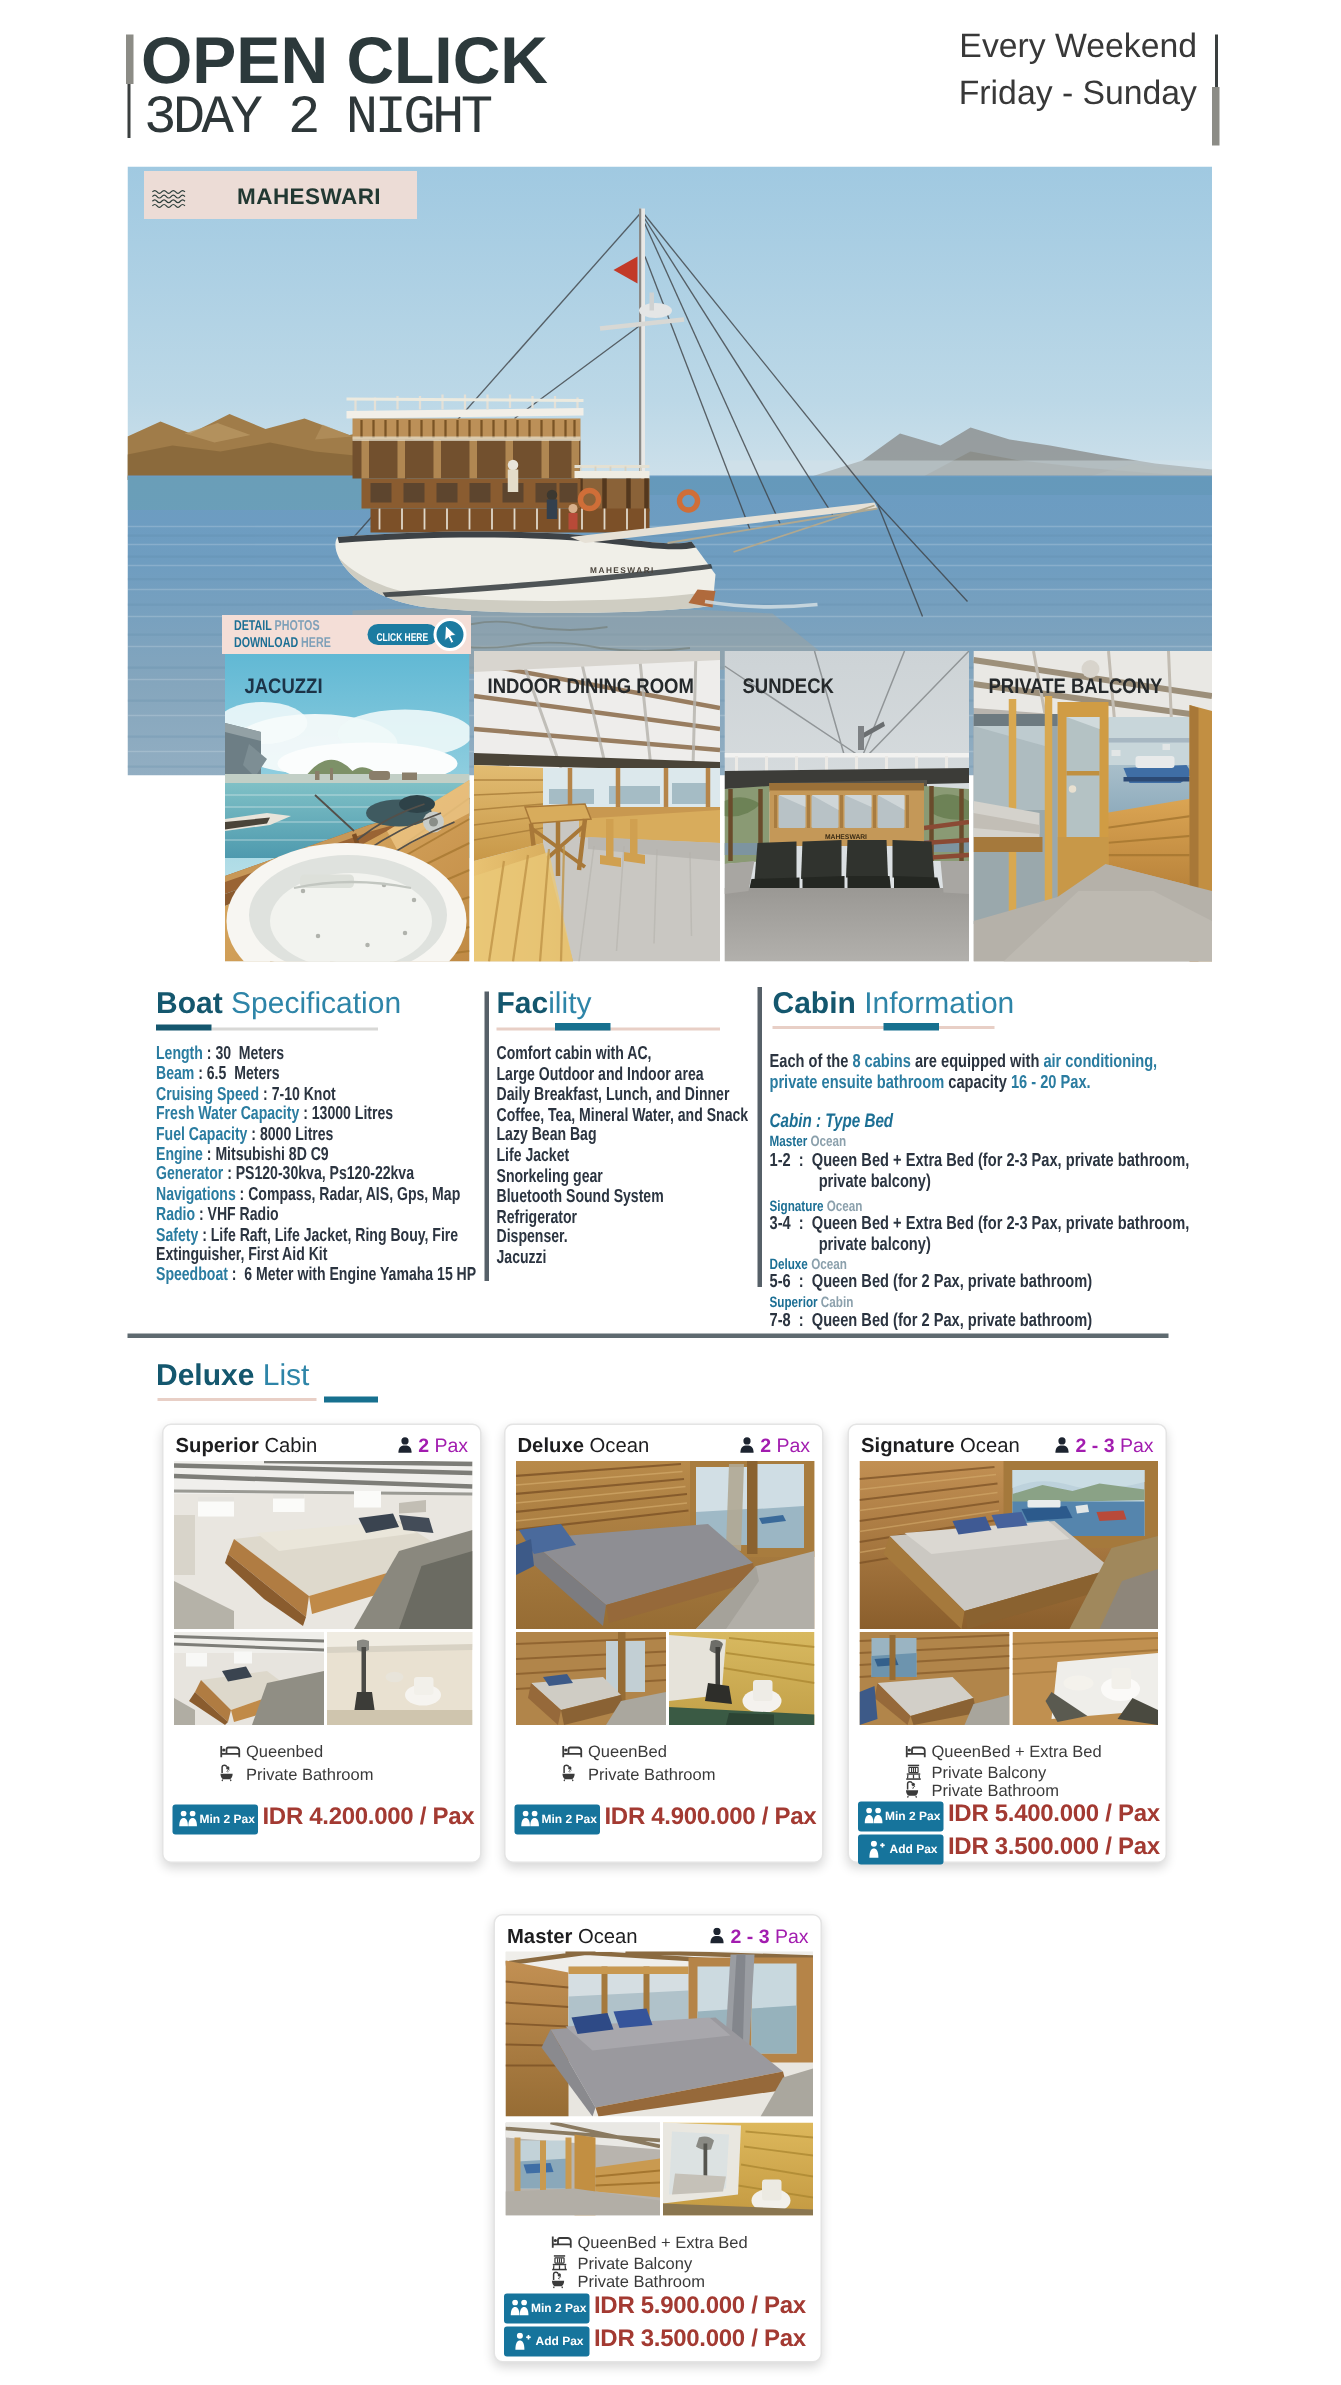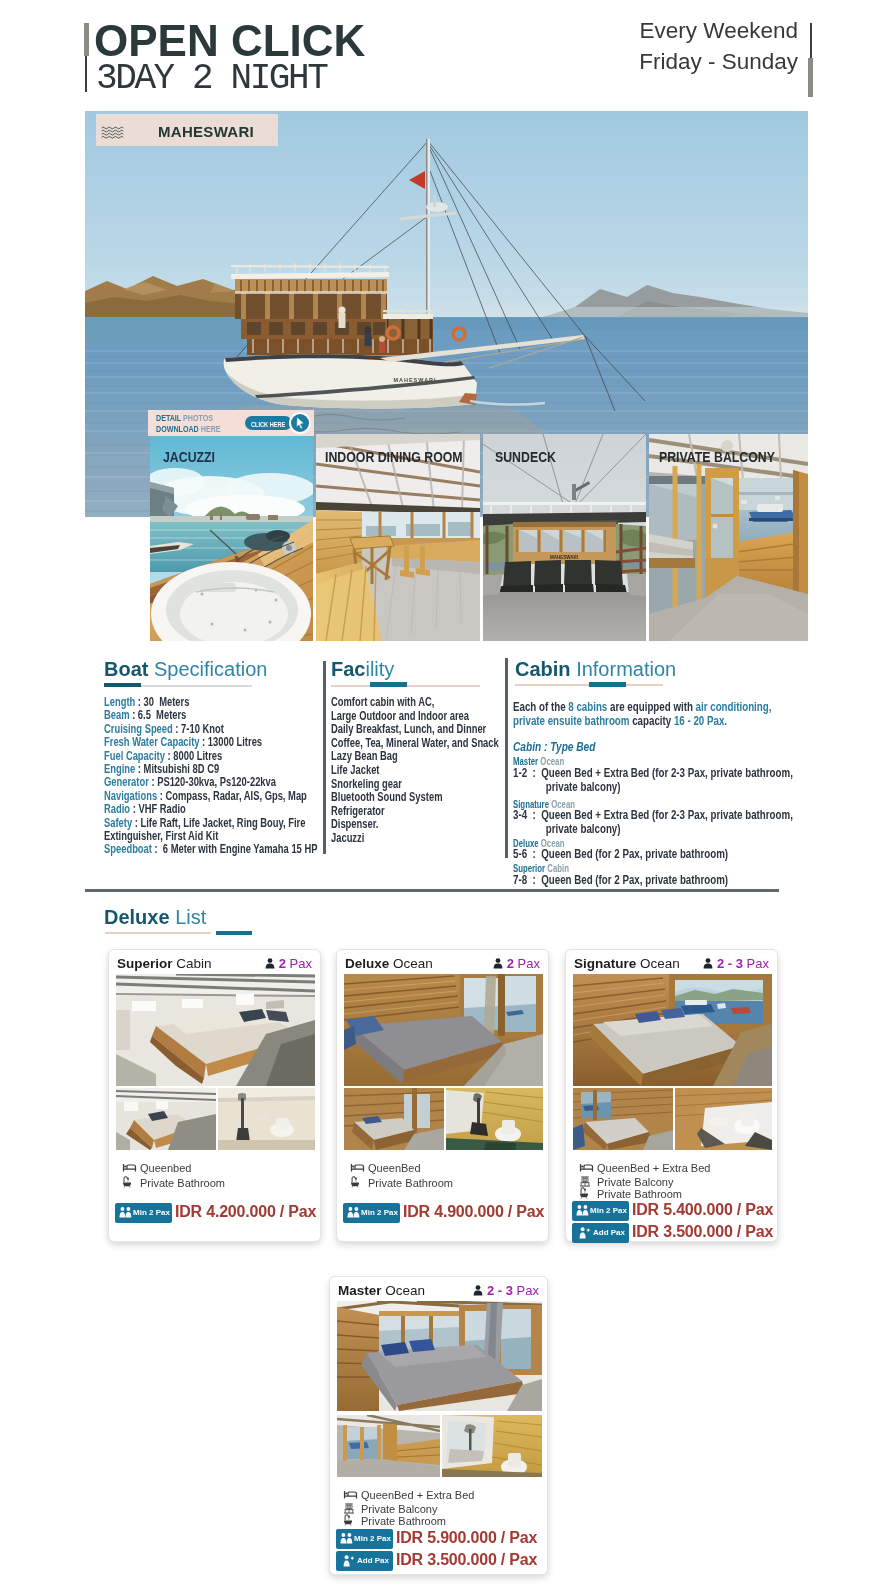--- a/index.html
+++ b/index.html
@@ -5,21 +5,21 @@
   * { margin:0; padding:0; box-sizing:border-box; }
   html,body { width:894px; height:1590px; background:#ffffff; font-family:"Liberation Sans",sans-serif; position:relative; overflow:hidden; }
   .abs { position:absolute; }
   .cx { transform:scaleX(0.75); transform-origin:left top; white-space:nowrap; }
   .cx78 { transform:scaleX(0.78); transform-origin:left top; white-space:nowrap; }
   .tl { color:#2a7ca0; }
   .spec { font-size:12.5px; font-weight:bold; color:#2b3440; line-height:13.4px; }
   .card { position:absolute; background:#fff; border:1px solid #e4e4e4; border-radius:6px; box-shadow:0 3px 7px rgba(0,0,0,0.16); }
   .chead { position:absolute; left:8px; top:6px; font-size:13.5px; color:#1d1d1f; }
   .cpax { position:absolute; right:8px; top:6px; font-size:13px; color:#a21caf; }
-  .amen { position:absolute; font-size:11px; color:#3a3a3a; }
+  .amen { position:absolute; font-size:11px; color:#3a3a3a;margin-left:24px; }
   .pbtn { position:absolute; background:#16749c; border-radius:2px; color:#fff; font-weight:bold; font-size:8.5px; white-space:nowrap; }
   .price { position:absolute; font-weight:bold; font-size:16px; color:#a33a32; white-space:nowrap; letter-spacing:-0.2px; }
 </style>
 </head>
 <body>
 
 <div class="abs" style="left:84px;top:23px;width:5px;height:33px;background:#8c8c86;"></div>
 <div class="abs" style="left:85px;top:56px;width:2px;height:36px;background:#3a3f3f;"></div>
 
 <div class="abs" style="left:94px;top:16px;font-size:44px;font-weight:bold;color:#2c393b;">OPEN CLICK</div>

